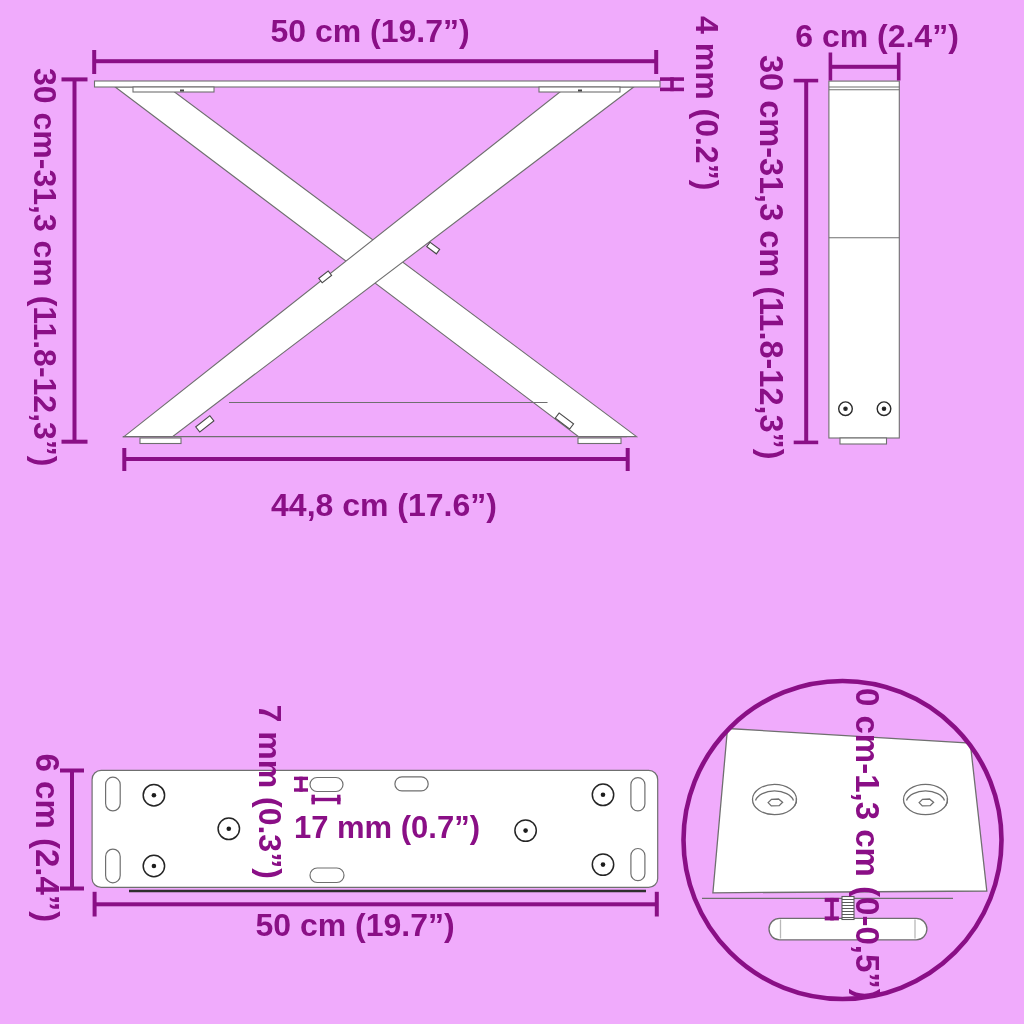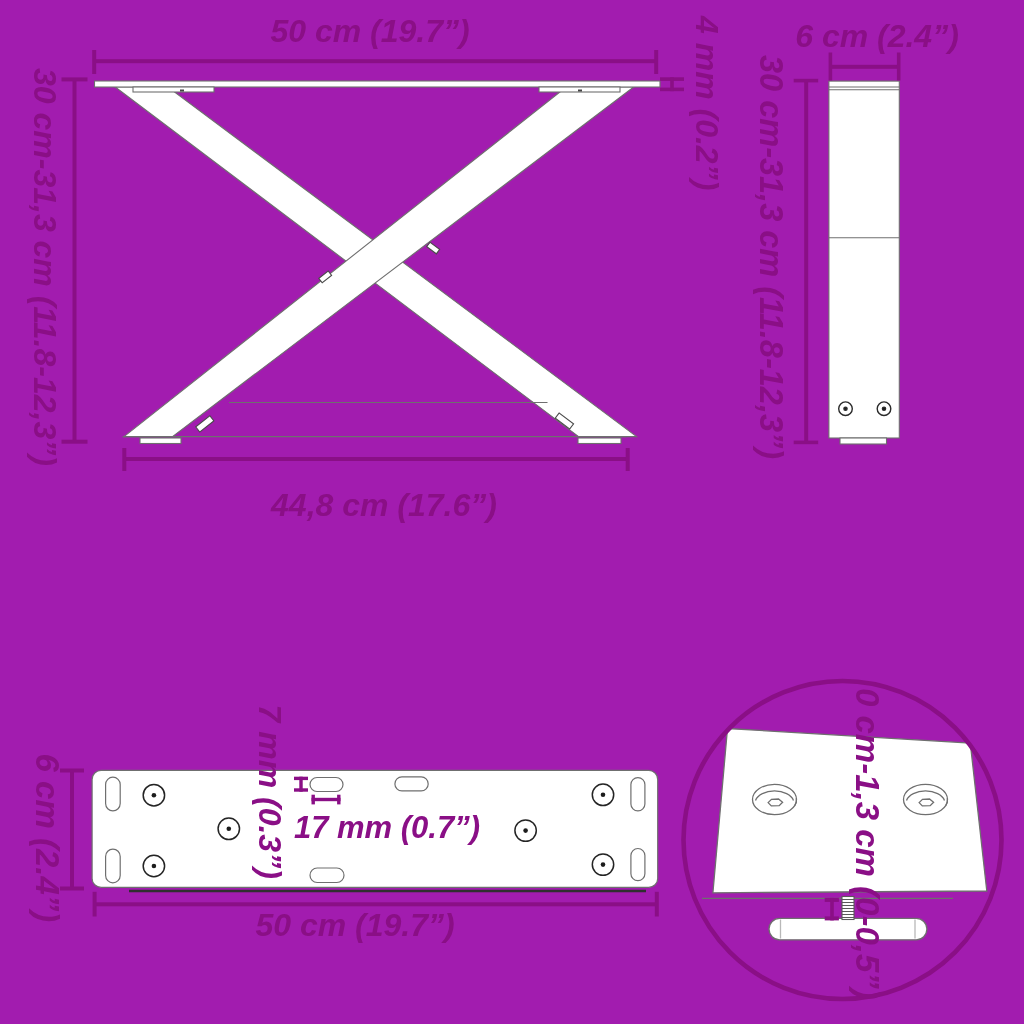--- a/index.html
+++ b/index.html
@@ -1,16 +1,16 @@
 <!DOCTYPE html>
 <html><head>
 <meta charset="utf-8">
 <style>
   html,body{margin:0;padding:0;background:#ffffff;}
-  #page{width:1024px;height:1024px;position:relative;background:#a21caf;overflow:hidden;font-style:italic;}
+  #page{width:1024px;height:1024px;position:relative;background:#f0abfc;overflow:hidden;}
   svg{position:absolute;top:0;left:0;}
   text{font-family:"Liberation Sans",sans-serif;font-weight:bold;fill:#8A0F86;}
 </style>
 </head>
 <body>
 <div id="page">
 <svg width="1024" height="1024" viewBox="0 0 1024 1024">
 
   <g stroke="#6f6f6f" stroke-width="1.1" fill="none">
 

